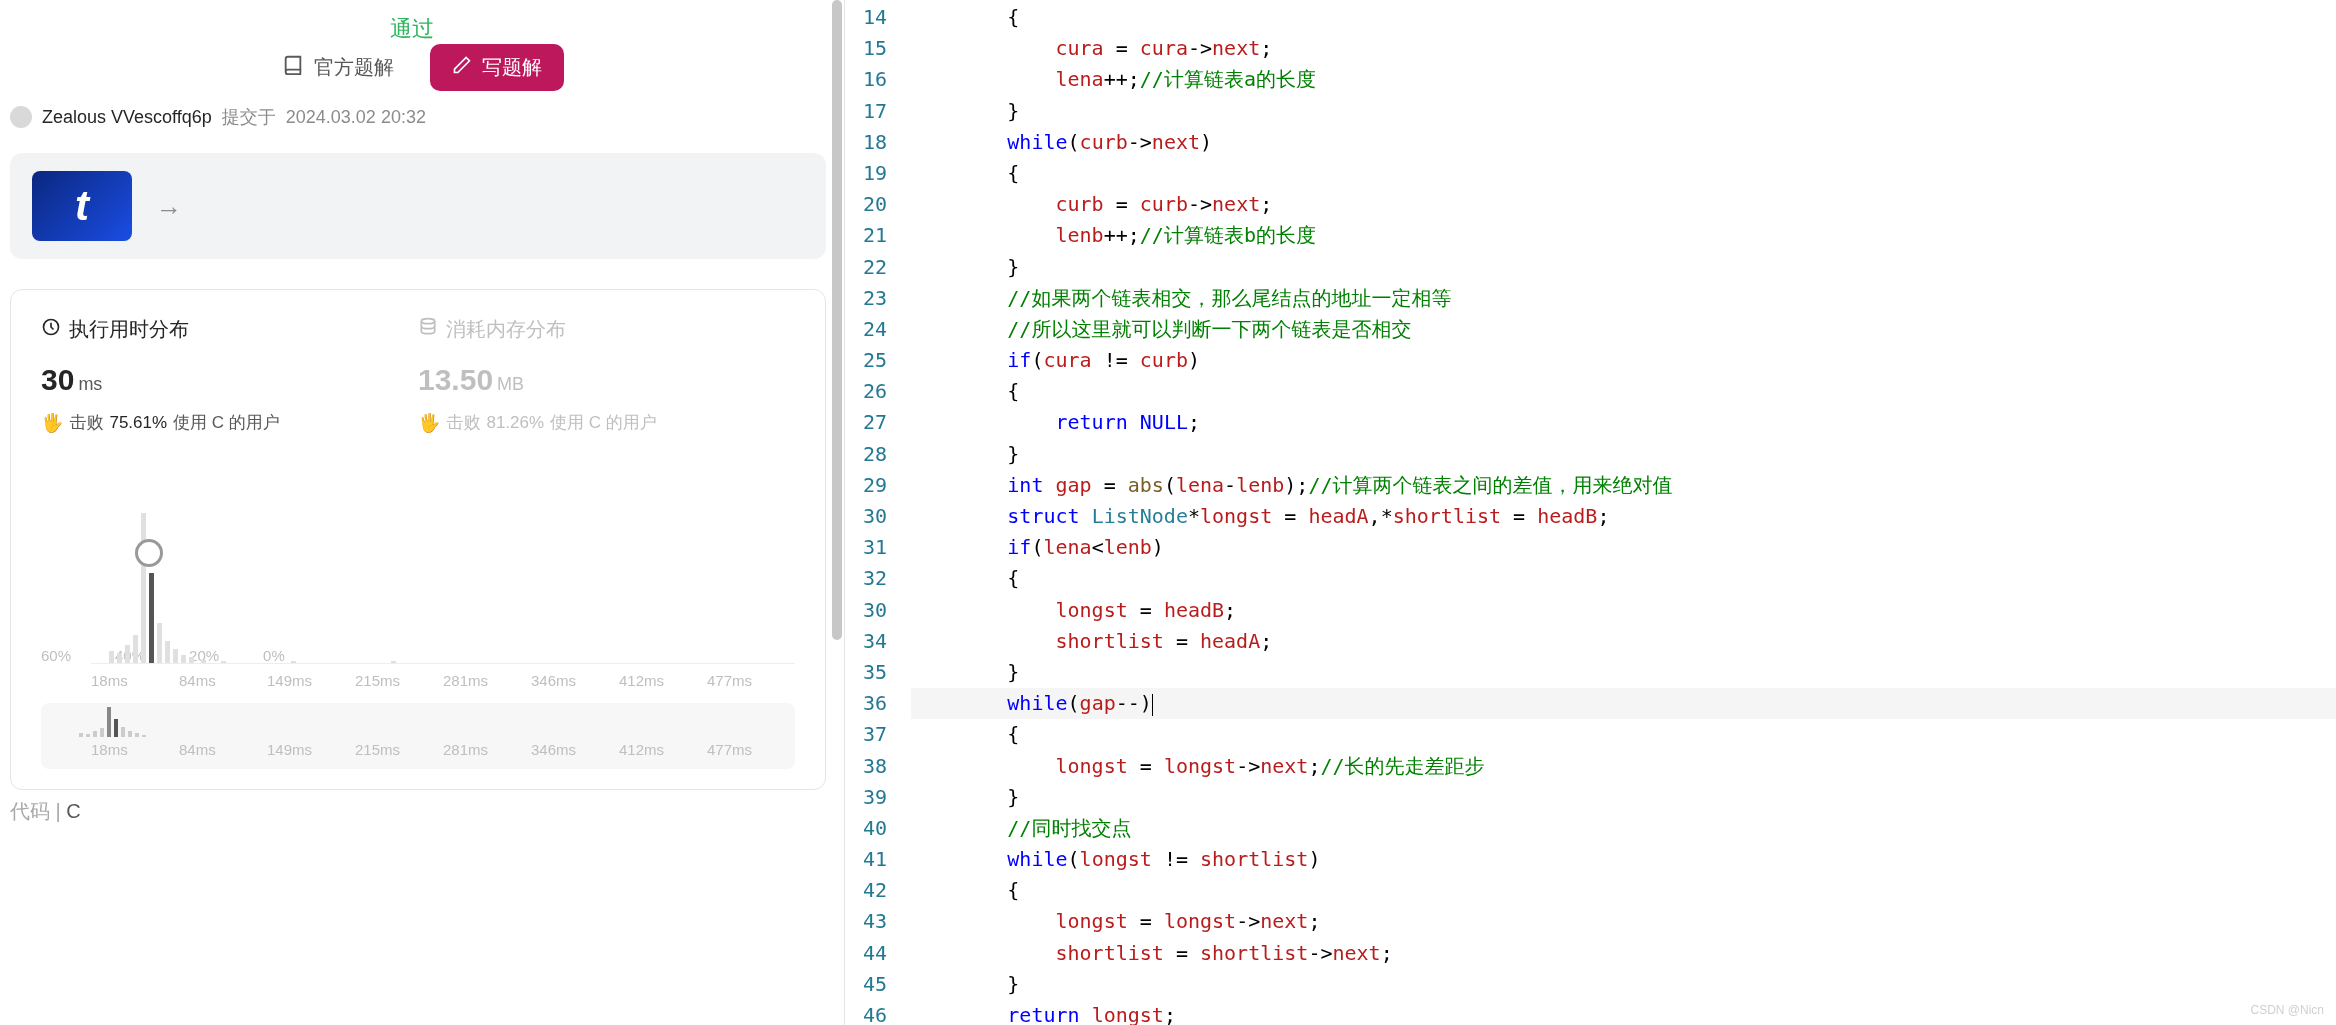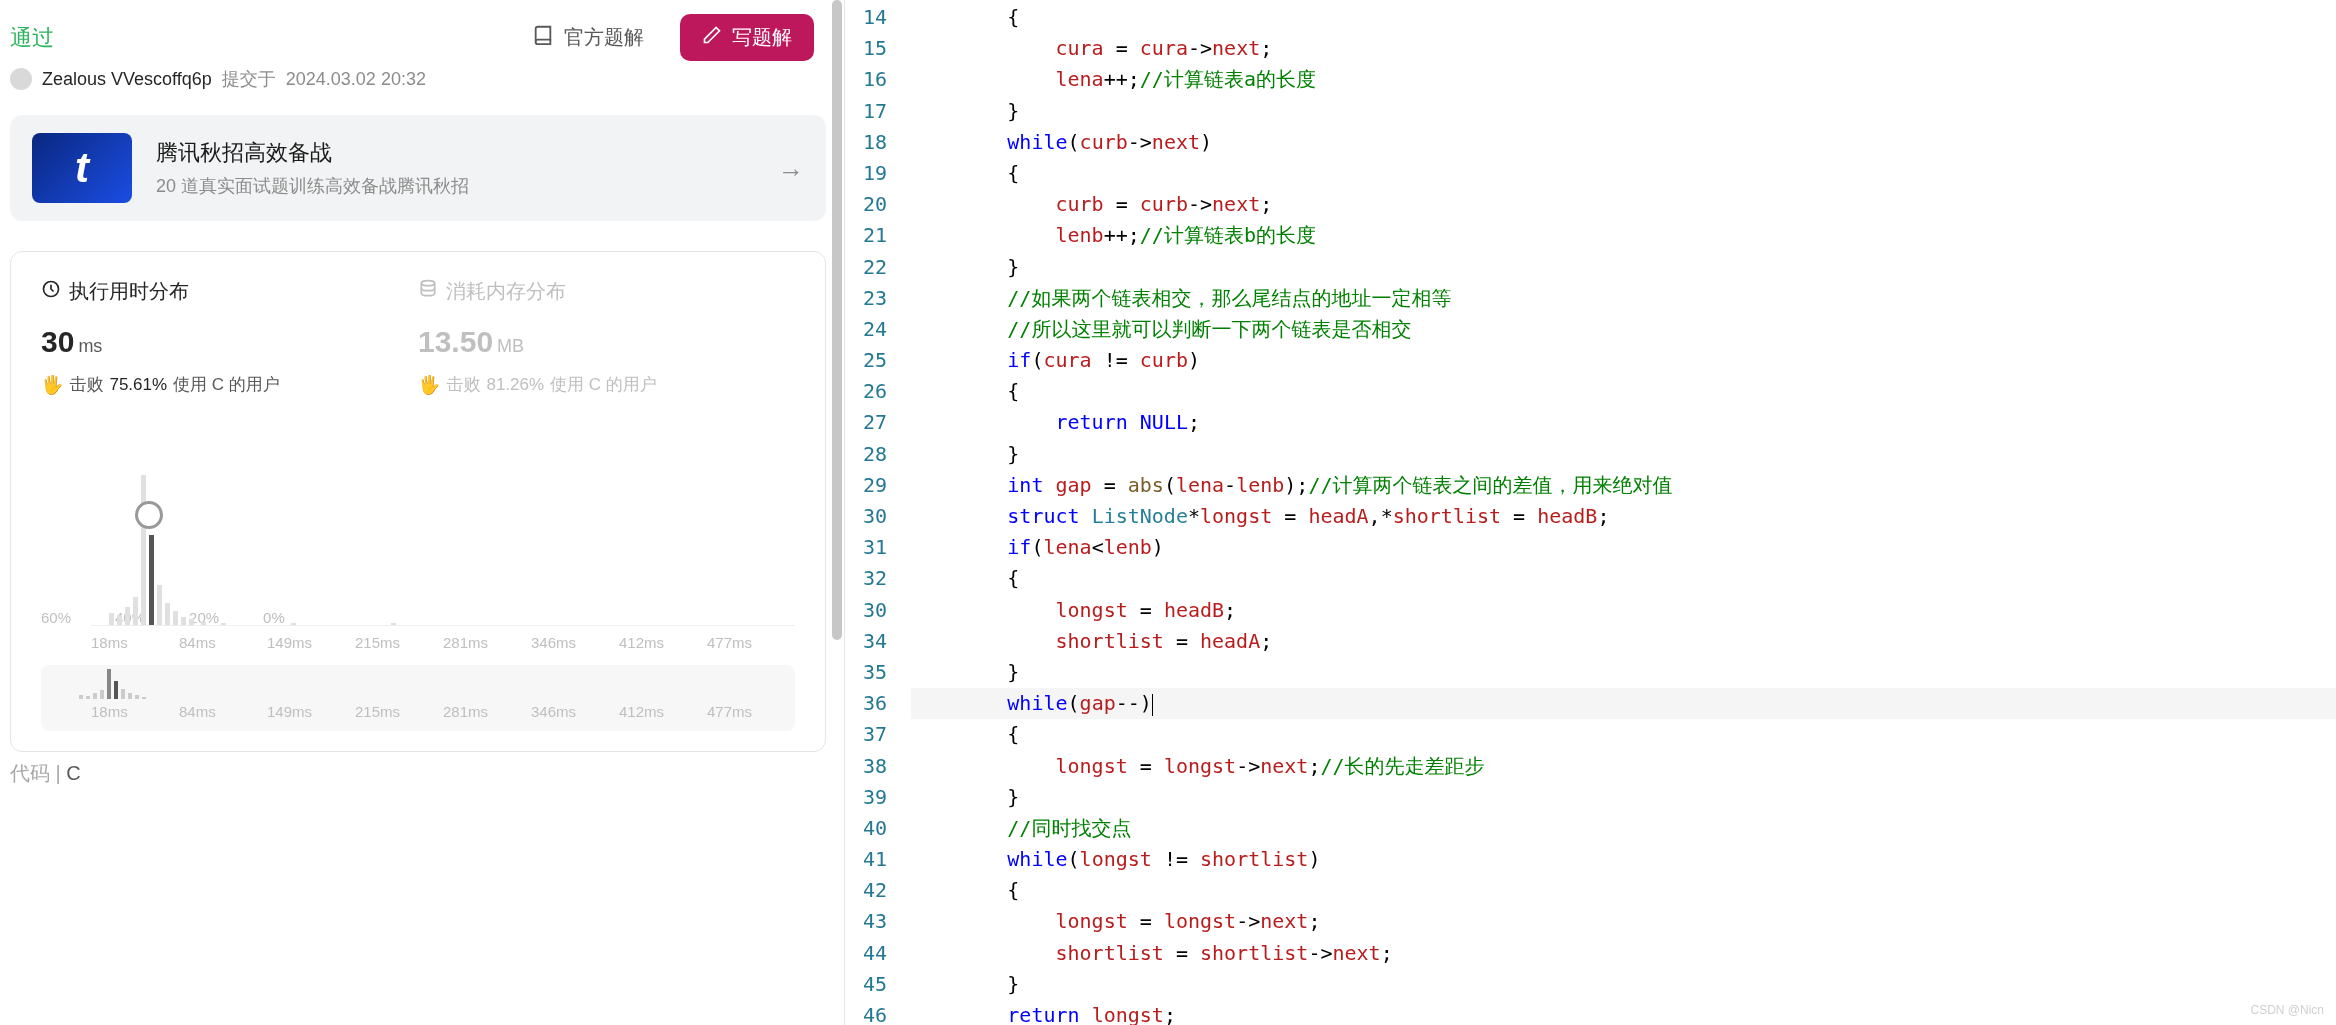--- a/index.html
+++ b/index.html
@@ -1,27 +1,27 @@
 <!DOCTYPE html>
 <html><head>
 <meta charset="utf-8">
 <style>
 * { margin: 0; padding: 0; box-sizing: border-box; }
 body { font-family: -apple-system, BlinkMacSystemFont, "Segoe UI", Helvetica, Arial, sans-serif; background: #fff; color: #262626; }
 .container { display: flex; width: 2336px; height: 1025px; }
 .left-panel { width: 844px; padding: 14px 0 0 10px; position: relative; }
 .left-scroll-track { position: absolute; right: 0; top: 0; width: 14px; height: 100%; background: #fff; }
 .left-scroll-thumb { position: absolute; right: 2px; top: 0; width: 10px; height: 640px; background: #c7c7c7; border-radius: 5px; }
-.status-row { display: flex; align-items: center; justify-content: space-between; padding-right: 30px; }
+.status-row { display: flex; align-items: center; justify-content: space-between; padding-right: 30px; flex-direction: column; }
 .status-text { color: #2db55d; font-size: 22px; font-weight: 500; }
 .buttons-row { display: flex; gap: 14px; }
 .btn { display: inline-flex; align-items: center; gap: 10px; padding: 10px 22px; border-radius: 10px; font-size: 20px; cursor: pointer; border: none; }
 .btn-secondary { color: #595959; background: transparent; }
 .btn-primary { background: #be185d; color: #fff; font-weight: 500; }
-.author-row { display: flex; align-items: center; gap: 10px; margin-top: 6px; color: #8c8c8c; font-size: 18px; }
+.author-row { display: flex; align-items: center; gap: 10px; margin-top: 14px; color: #8c8c8c; font-size: 18px; }
 .avatar { width: 22px; height: 22px; background: #d9d9d9; border-radius: 50%; }
 .author-name { color: #262626; font-weight: 500; }
 .promo-card { display: flex; align-items: center; background: #f2f3f4; border-radius: 12px; padding: 18px 22px; margin: 24px 18px 0 0; gap: 24px; }
 .promo-icon { width: 100px; height: 70px; background: linear-gradient(135deg, #0a2780, #1a4de3); border-radius: 8px; display: flex; align-items: center; justify-content: center; color: #fff; font-size: 42px; font-weight: 700; font-style: italic; }
 .promo-text { flex: 1; }
 .promo-title { font-size: 22px; color: #1a1a1a; font-weight: 500; margin-bottom: 6px; }
 .promo-sub { font-size: 18px; color: #8c8c8c; }
 .promo-arrow { color: #8c8c8c; font-size: 26px; }
 .stats-card { border: 1px solid #e5e5e5; border-radius: 12px; margin: 30px 18px 0 0; padding: 26px 30px 20px; }
 .stats-header { display: flex; }
@@ -103,24 +103,20 @@
       <span class="avatar"></span>
       <span class="author-name">Zealous VVescoffq6p</span>
       <span>提交于</span>
       <span>2024.03.02 20:32</span>
     </div>
 
     <div class="promo-card">
       <div class="promo-icon">
           <span>t</span>
         </div>
-      <div class="promo-text">
-        <div class="promo-title">腾讯秋招高效备战</div>
-        <div class="promo-sub">20 道真实面试题训练高效备战腾讯秋招</div>
-      </div>
       <span class="promo-arrow">→</span>
     </div>
 
     <div class="stats-card">
       <div class="stats-header">
         <div class="stat-block">
           <div class="stat-title">
             <span>
               <svg width="20" height="20" viewBox="0 0 24 24" fill="none" stroke="#262626" stroke-width="2">
                   <circle cx="12" cy="12" r="9"></circle>

